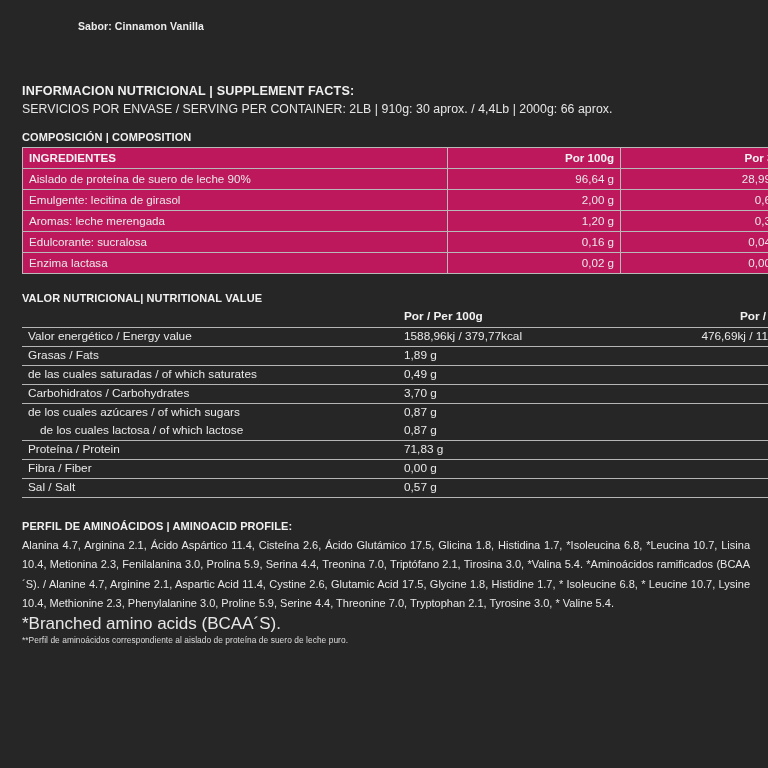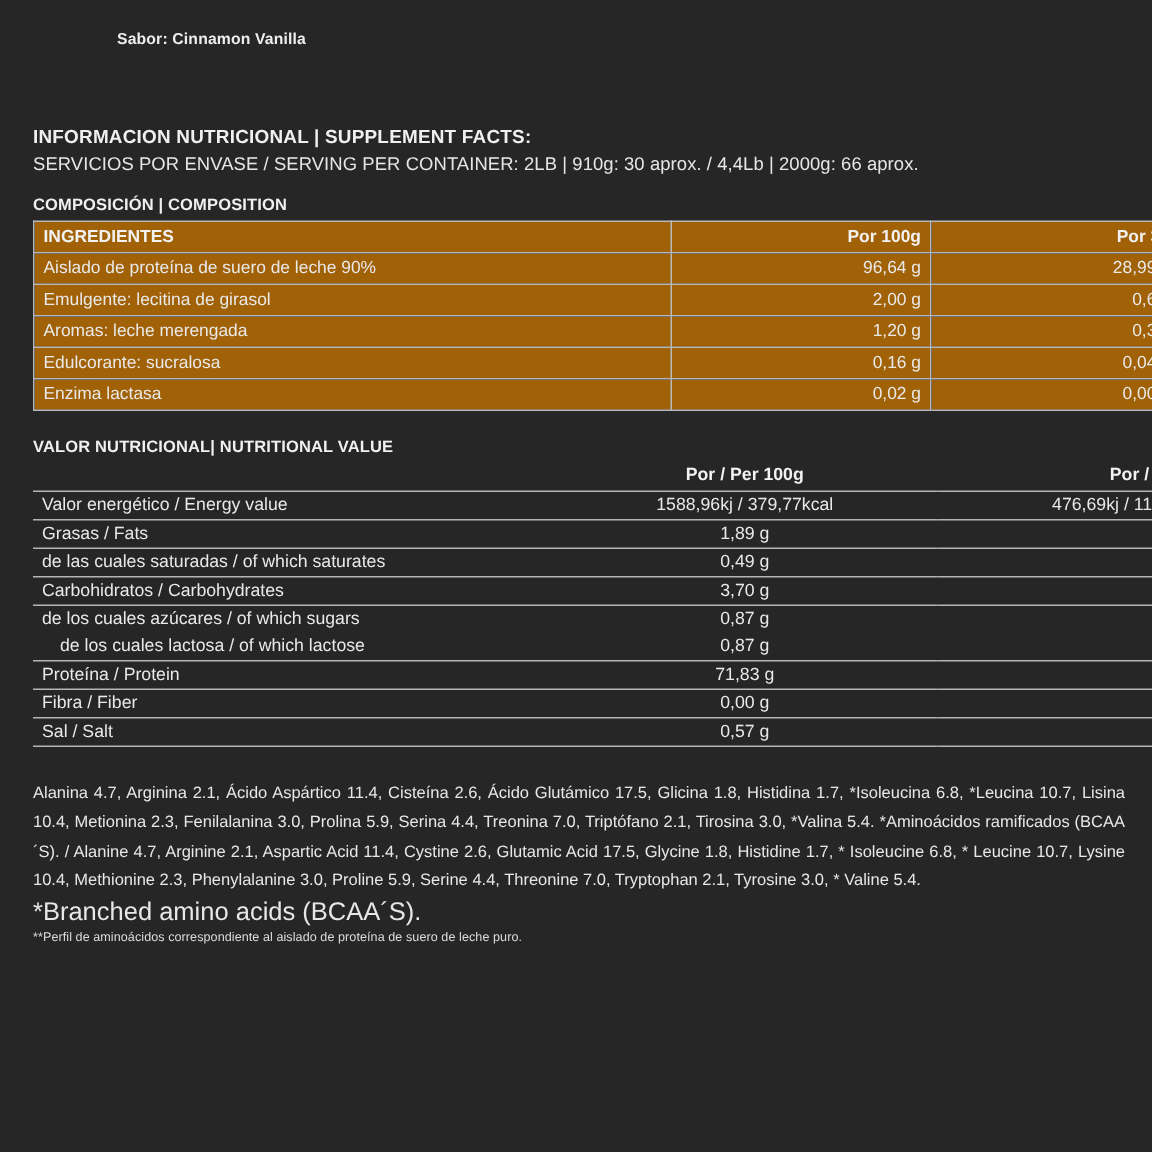--- a/index.html
+++ b/index.html
@@ -64,21 +64,21 @@
     border-collapse: collapse;
     table-layout: fixed;
     margin-bottom: 18px;
   }
   table.comp td {
     border: 1px solid #b9b9b9;
     font-size: 11.6px;
     padding: 2px 6px 3px 6px;
     height: 15px;
     color: #e9e9e9;
-    background: #a16207;
+    background: #be185d;
     white-space: nowrap;
     overflow: hidden;
   }
   table.comp .c-name { width: 412px; }
   table.comp .c-v1   { width: 160px; text-align: right; }
   table.comp .c-v2   { width: 160px; text-align: right; }
   table.comp tr.header td { font-weight: bold; color: #f2f2f2; }
 
   
   table.nutri {
@@ -89,21 +89,21 @@
   }
   table.nutri td {
     font-size: 11.8px;
     padding: 1px 2px 2px 6px;
     height: 15px;
     color: #e9e9e9;
     white-space: nowrap;
     overflow: hidden;
   }
   table.nutri .n-name { width: 368px; }
-  table.nutri .n-v1   { width: 185px; text-align: center; padding-right: 36px; }
+  table.nutri .n-v1   { width: 185px; text-align: left; padding-right: 36px; }
   table.nutri .n-v2   { width: 181px; text-align: right; padding-right: 4px; }
   table.nutri tr.colhead td {
     font-weight: bold;
     color: #f2f2f2;
     padding-bottom: 3px;
     font-size: 11.8px;
   }
   table.nutri tr.ruled td { border-top: 1px solid #b5b5b5; }
   table.nutri tr.noline td { border-top: none; }
   table.nutri tr.lastrule td { border-bottom: 1px solid #b5b5b5; }
@@ -229,18 +229,19 @@
       </tr>
       <tr class="ruled lastrule">
         <td class="n-name">Sal / Salt</td>
         <td class="n-v1">0,57 g</td>
         <td class="n-v2">0,17 g</td>
       </tr>
     </tbody>
   </table>
 
   <div class="amino-wrap">
+    <div class="section-title">PERFIL DE AMINOÁCIDOS | AMINOACID PROFILE:</div>
     <div class="amino-body">Alanina 4.7, Arginina 2.1, Ácido Aspártico 11.4, Cisteína 2.6, Ácido Glutámico 17.5, Glicina 1.8, Histidina 1.7, *Isoleucina 6.8, *Leucina 10.7, Lisina 10.4, Metionina 2.3, Fenilalanina 3.0, Prolina 5.9, Serina 4.4, Treonina 7.0, Triptófano 2.1, Tirosina 3.0, *Valina 5.4. *Aminoácidos ramificados (BCAA´S). / Alanine 4.7, Arginine 2.1, Aspartic Acid 11.4, Cystine 2.6, Glutamic Acid 17.5, Glycine 1.8, Histidine 1.7, * Isoleucine 6.8, * Leucine 10.7, Lysine 10.4, Methionine 2.3, Phenylalanine 3.0, Proline 5.9, Serine 4.4, Threonine 7.0, Tryptophan 2.1, Tyrosine 3.0, * Valine 5.4.</div>
     <div class="amino-note">*Branched amino acids (BCAA´S).</div>
     <div class="amino-fine">**Perfil de aminoácidos correspondiente al aislado de proteína de suero de leche puro.</div>
   </div>
 
 </div>
 
 </body></html>

